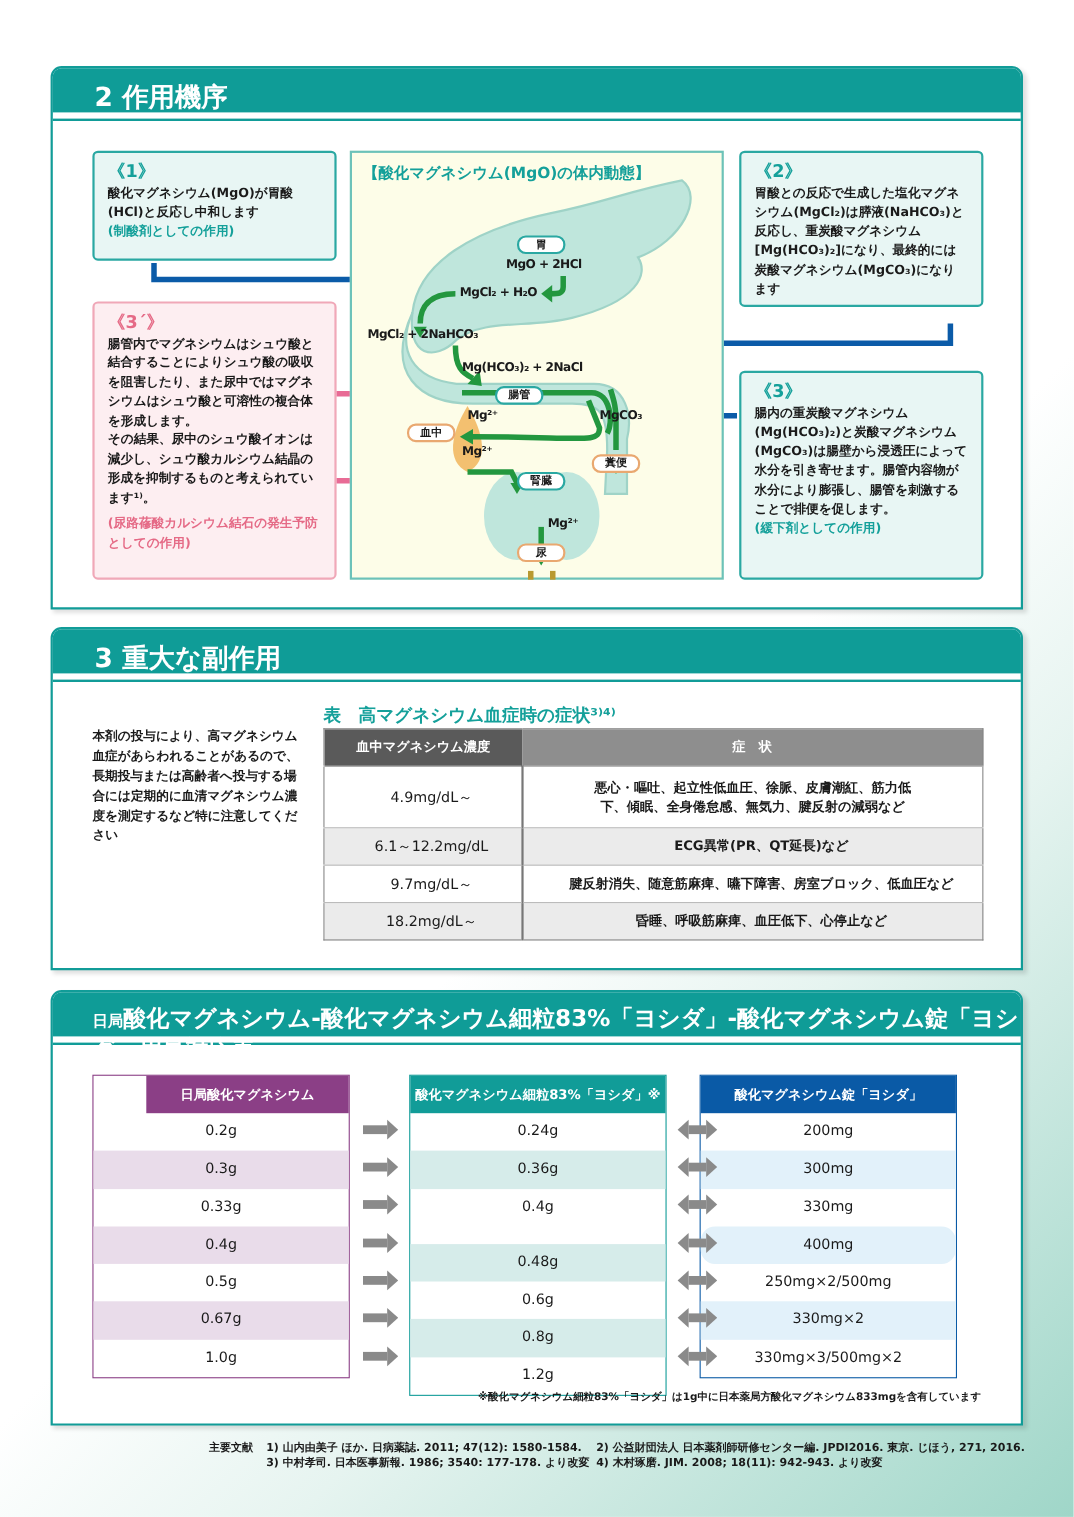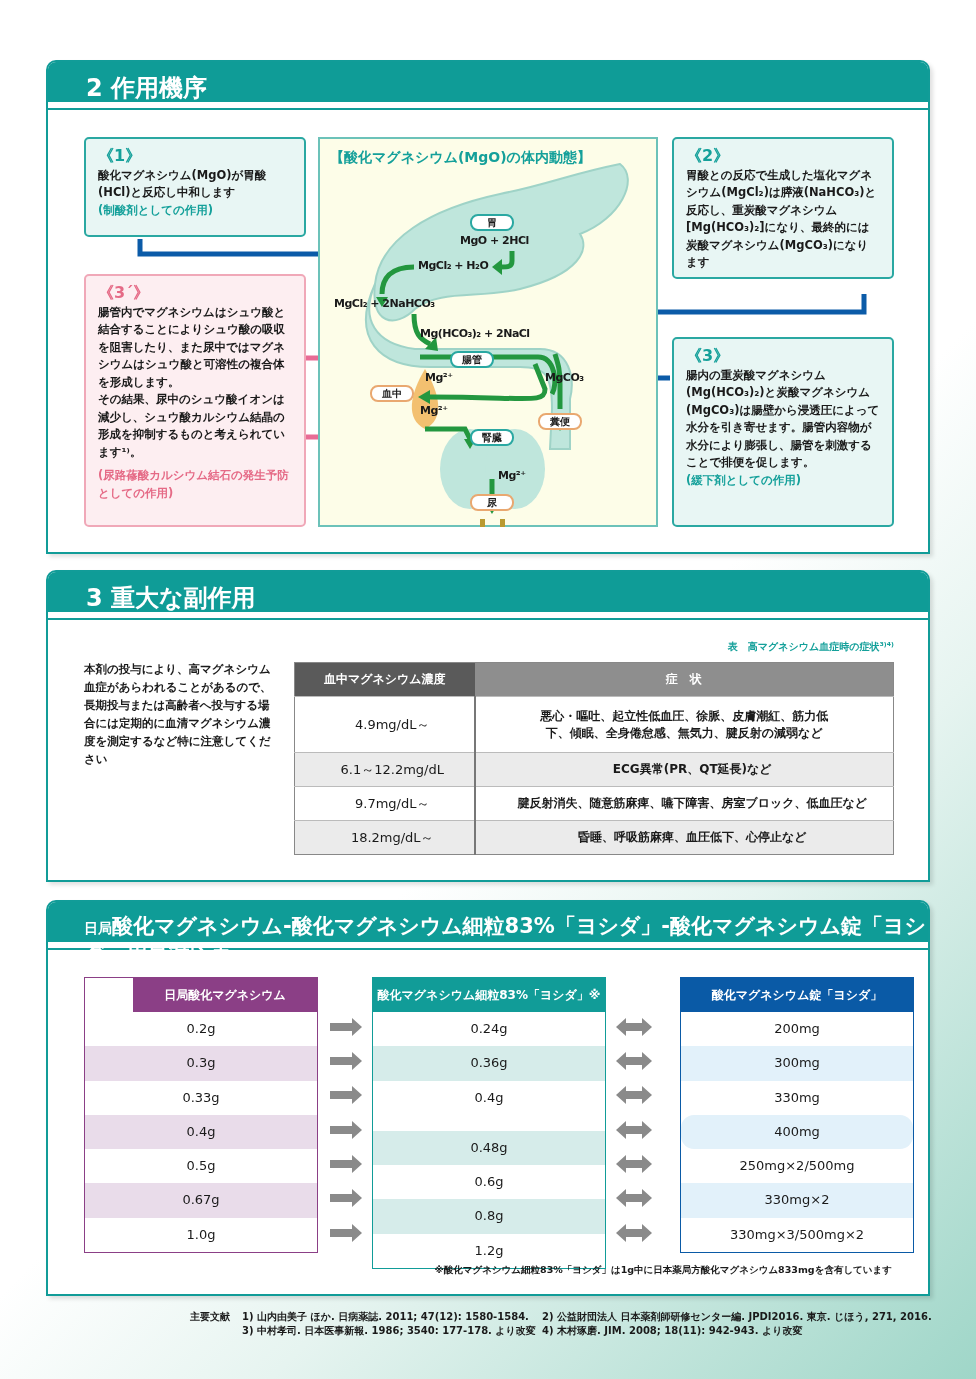--- a/index.html
+++ b/index.html
@@ -148,21 +148,21 @@
     <div class="pill orange" style="left:218px;top:274px;width:44px;">糞便</div>
     <div class="pill" style="left:150px;top:290px;width:44px;">腎臓</div>
     <div class="lbl" style="left:178px;top:330px;">Mg²⁺</div>
     <div class="pill orange" style="left:150px;top:355px;width:44px;">尿</div>
   </div>
 </div>
 
 <div class="section" style="top:570px;height:312px;">
   <div class="sec-head">3 重大な副作用</div>
   <div style="position:absolute;left:36px;top:88px;width:192px;font-size:11.5px;line-height:18px;font-weight:bold;">本剤の投与により、高マグネシウム血症があらわれることがあるので、長期投与または高齢者へ投与する場合には定期的に血清マグネシウム濃度を測定するなど特に注意してください</div>
-  <div style="position:absolute;left:246px;top:68px;width:600px;text-align:right;color:#14a09a;font-weight:bold;font-size:10px;">表　高マグネシウム血症時の症状³⁾⁴⁾</div>
+  <div style="position:absolute;left:246px;top:68px;width:600px;text-align:left;color:#14a09a;font-weight:bold;font-size:16px;">表　高マグネシウム血症時の症状³⁾⁴⁾</div>
   <table class="hm-table" style="border:1px solid #888;">
     <tbody>
         <tr>
       <th style="background:#5a5a5a;width:180px;">血中マグネシウム濃度</th>
       <th style="background:#8e8e8e;">症　状</th>
     </tr>
     <tr style="height:56px;">
       <td>4.9mg/dL～</td>
       <td style="padding:0 60px;">悪心・嘔吐、起立性低血圧、徐脈、皮膚潮紅、筋力低下、傾眠、全身倦怠感、無気力、腱反射の減弱など</td>
     </tr>
@@ -202,21 +202,21 @@
     <div class="ch" style="background:#119c98;">酸化マグネシウム細粒83%「ヨシダ」※</div>
     <div class="cell">0.24g</div>
     <div class="cell" style="background:#d6ecea;">0.36g</div>
     <div class="cell">0.4g</div>
     <div class="cell" style="background:#d6ecea;margin-top:16px;">0.48g</div>
     <div class="cell">0.6g</div>
     <div class="cell" style="background:#d6ecea;">0.8g</div>
     <div class="cell">1.2g</div>
   </div>
 
-  <div class="col" style="left:632px;border-color:#0a5aa6;">
+  <div class="col" style="left:588px;border-color:#0a5aa6;">
     <div class="ch" style="background:#0a5aa6;">酸化マグネシウム錠「ヨシダ」</div>
     <div class="cell">200mg</div>
     <div class="cell" style="background:#e2f1fa;">300mg</div>
     <div class="cell">330mg</div>
     <div class="cell" style="background:#e2f1fa;border-radius:13px;">400mg</div>
     <div class="cell">250mg×2/500mg</div>
     <div class="cell" style="background:#e2f1fa;">330mg×2</div>
     <div class="cell">330mg×3/500mg×2</div>
   </div>
 

